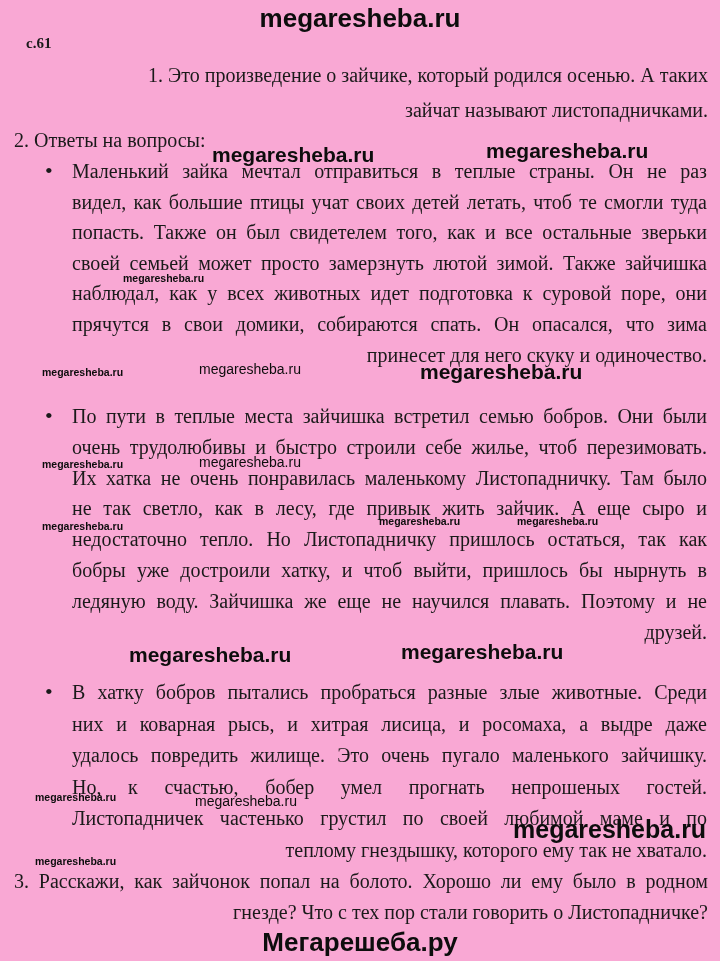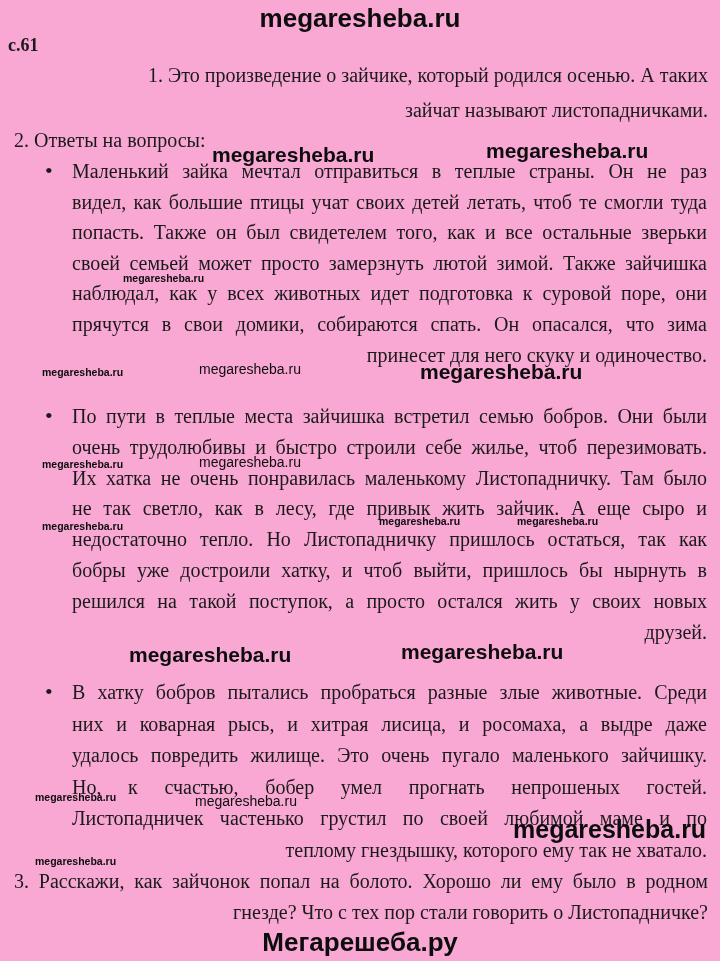--- a/index.html
+++ b/index.html
@@ -11,22 +11,22 @@
   
   .site-banner{
     position:absolute;left:0;right:0;text-align:center;
     font-family:"Liberation Sans", sans-serif;
     font-weight:700;color:#0d0d0d;line-height:1;
   }
   .site-header{top:5px;font-size:26px;}
   .site-footer{top:929px;font-size:26px;}
   
   .page-label{
-    position:absolute;left:8px;top:36px;
-    font-weight:700;font-size:18px;line-height:1;
+    position:absolute;left:26px;top:36px;
+    font-weight:700;font-size:15px;line-height:1;
   }
   
   .tblock{
     position:absolute;left:14px;width:694px;
     font-size:20px;
   }
   .single-line{line-height:1.1;}
   .bullet{
     position:absolute;left:72px;width:635px;
     font-size:20px;
@@ -78,21 +78,21 @@
 
   <div class="bullet" style="top:401px;line-height:30.8px;">
     <span class="marker">•</span>
     <div>
         <div class="tline jline">По пути в теплые места зайчишка встретил семью бобров. Они были</div>
         <div class="tline jline">очень трудолюбивы и быстро строили себе жилье, чтоб перезимовать.</div>
         <div class="tline jline">Их хатка не очень понравилась маленькому Листопадничку. Там было</div>
         <div class="tline jline">не так светло, как в лесу, где привык жить зайчик. А еще сыро и</div>
         <div class="tline jline">недостаточно тепло. Но Листопадничку пришлось остаться, так как</div>
         <div class="tline jline">бобры уже достроили хатку, и чтоб выйти, пришлось бы нырнуть в</div>
-        <div class="tline jline">решился на такой поступок, а просто остался жить у своих новых</div>
+        <div class="tline jline">ледяную воду. Зайчишка же еще не научился плавать. Поэтому и не</div>
         <div class="tline">друзей.</div>
       </div>
   </div>
 
   <div class="bullet" style="top:677px;line-height:31.5px;">
     <span class="marker">•</span>
     <div>
         <div class="tline jline">В хатку бобров пытались пробраться разные злые животные. Среди</div>
         <div class="tline jline">них и коварная рысь, и хитрая лисица, и росомаха, а выдре даже</div>
         <div class="tline jline">удалось повредить жилище. Это очень пугало маленького зайчишку.</div>

